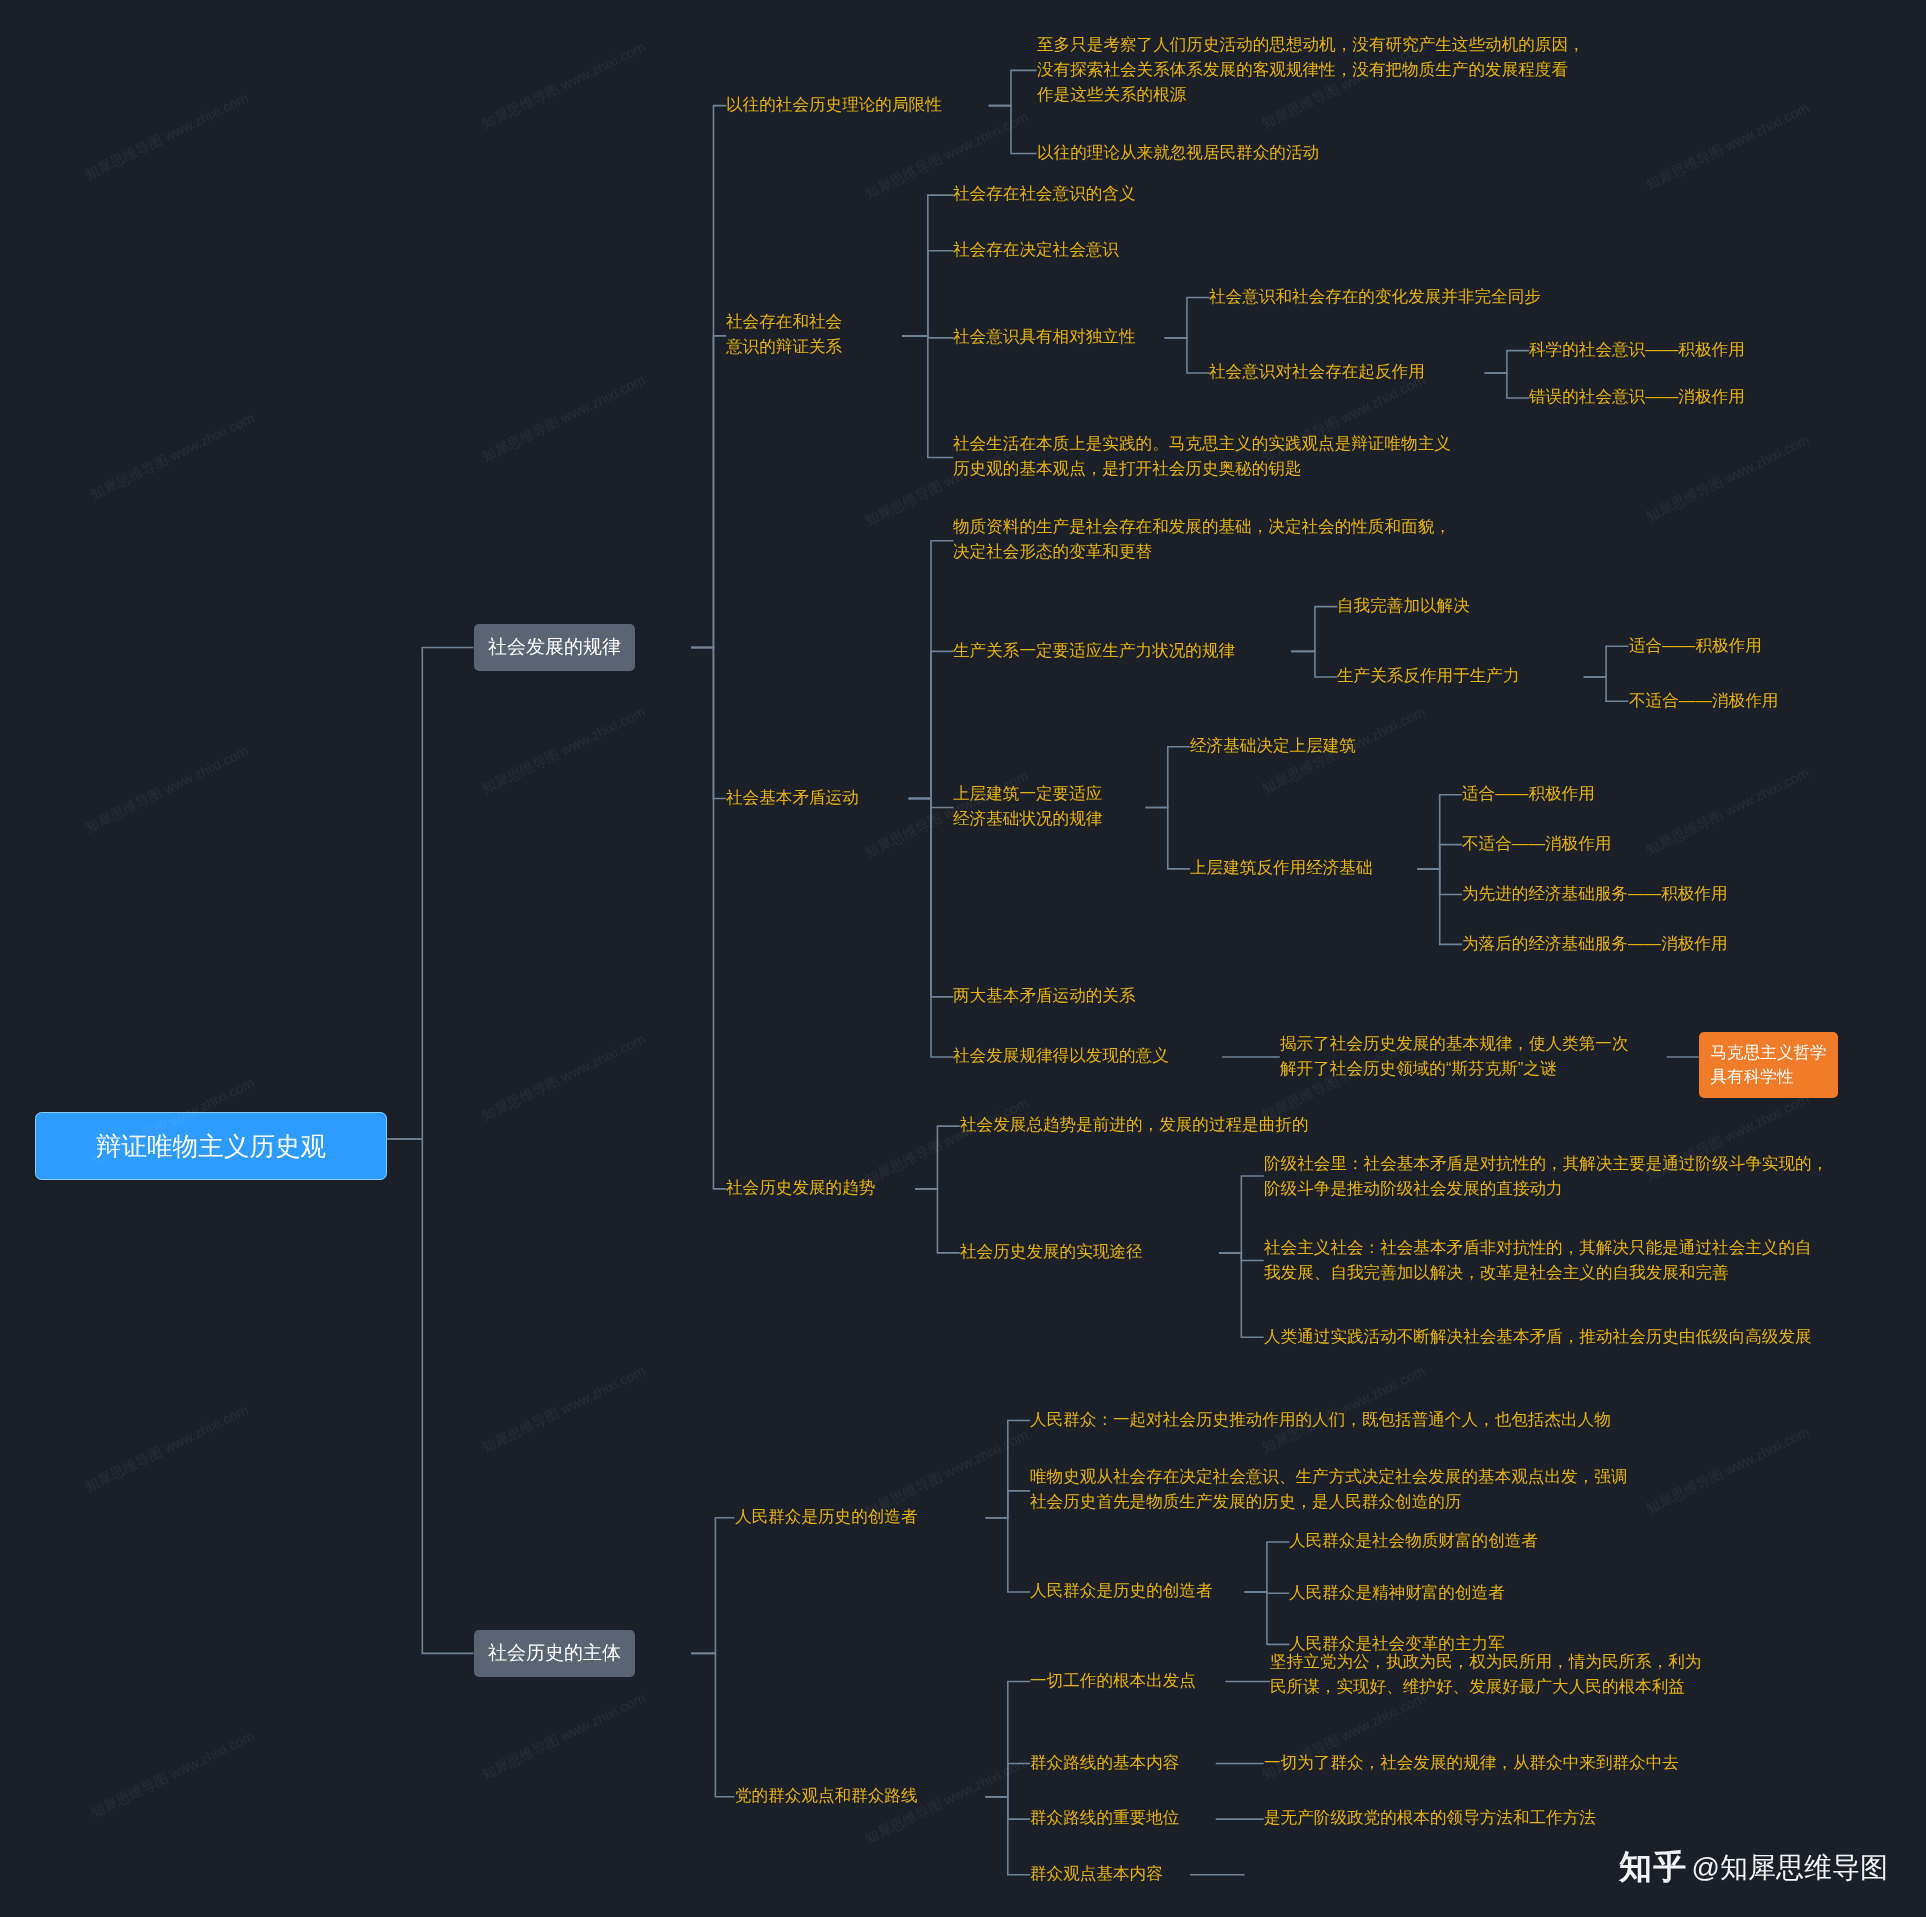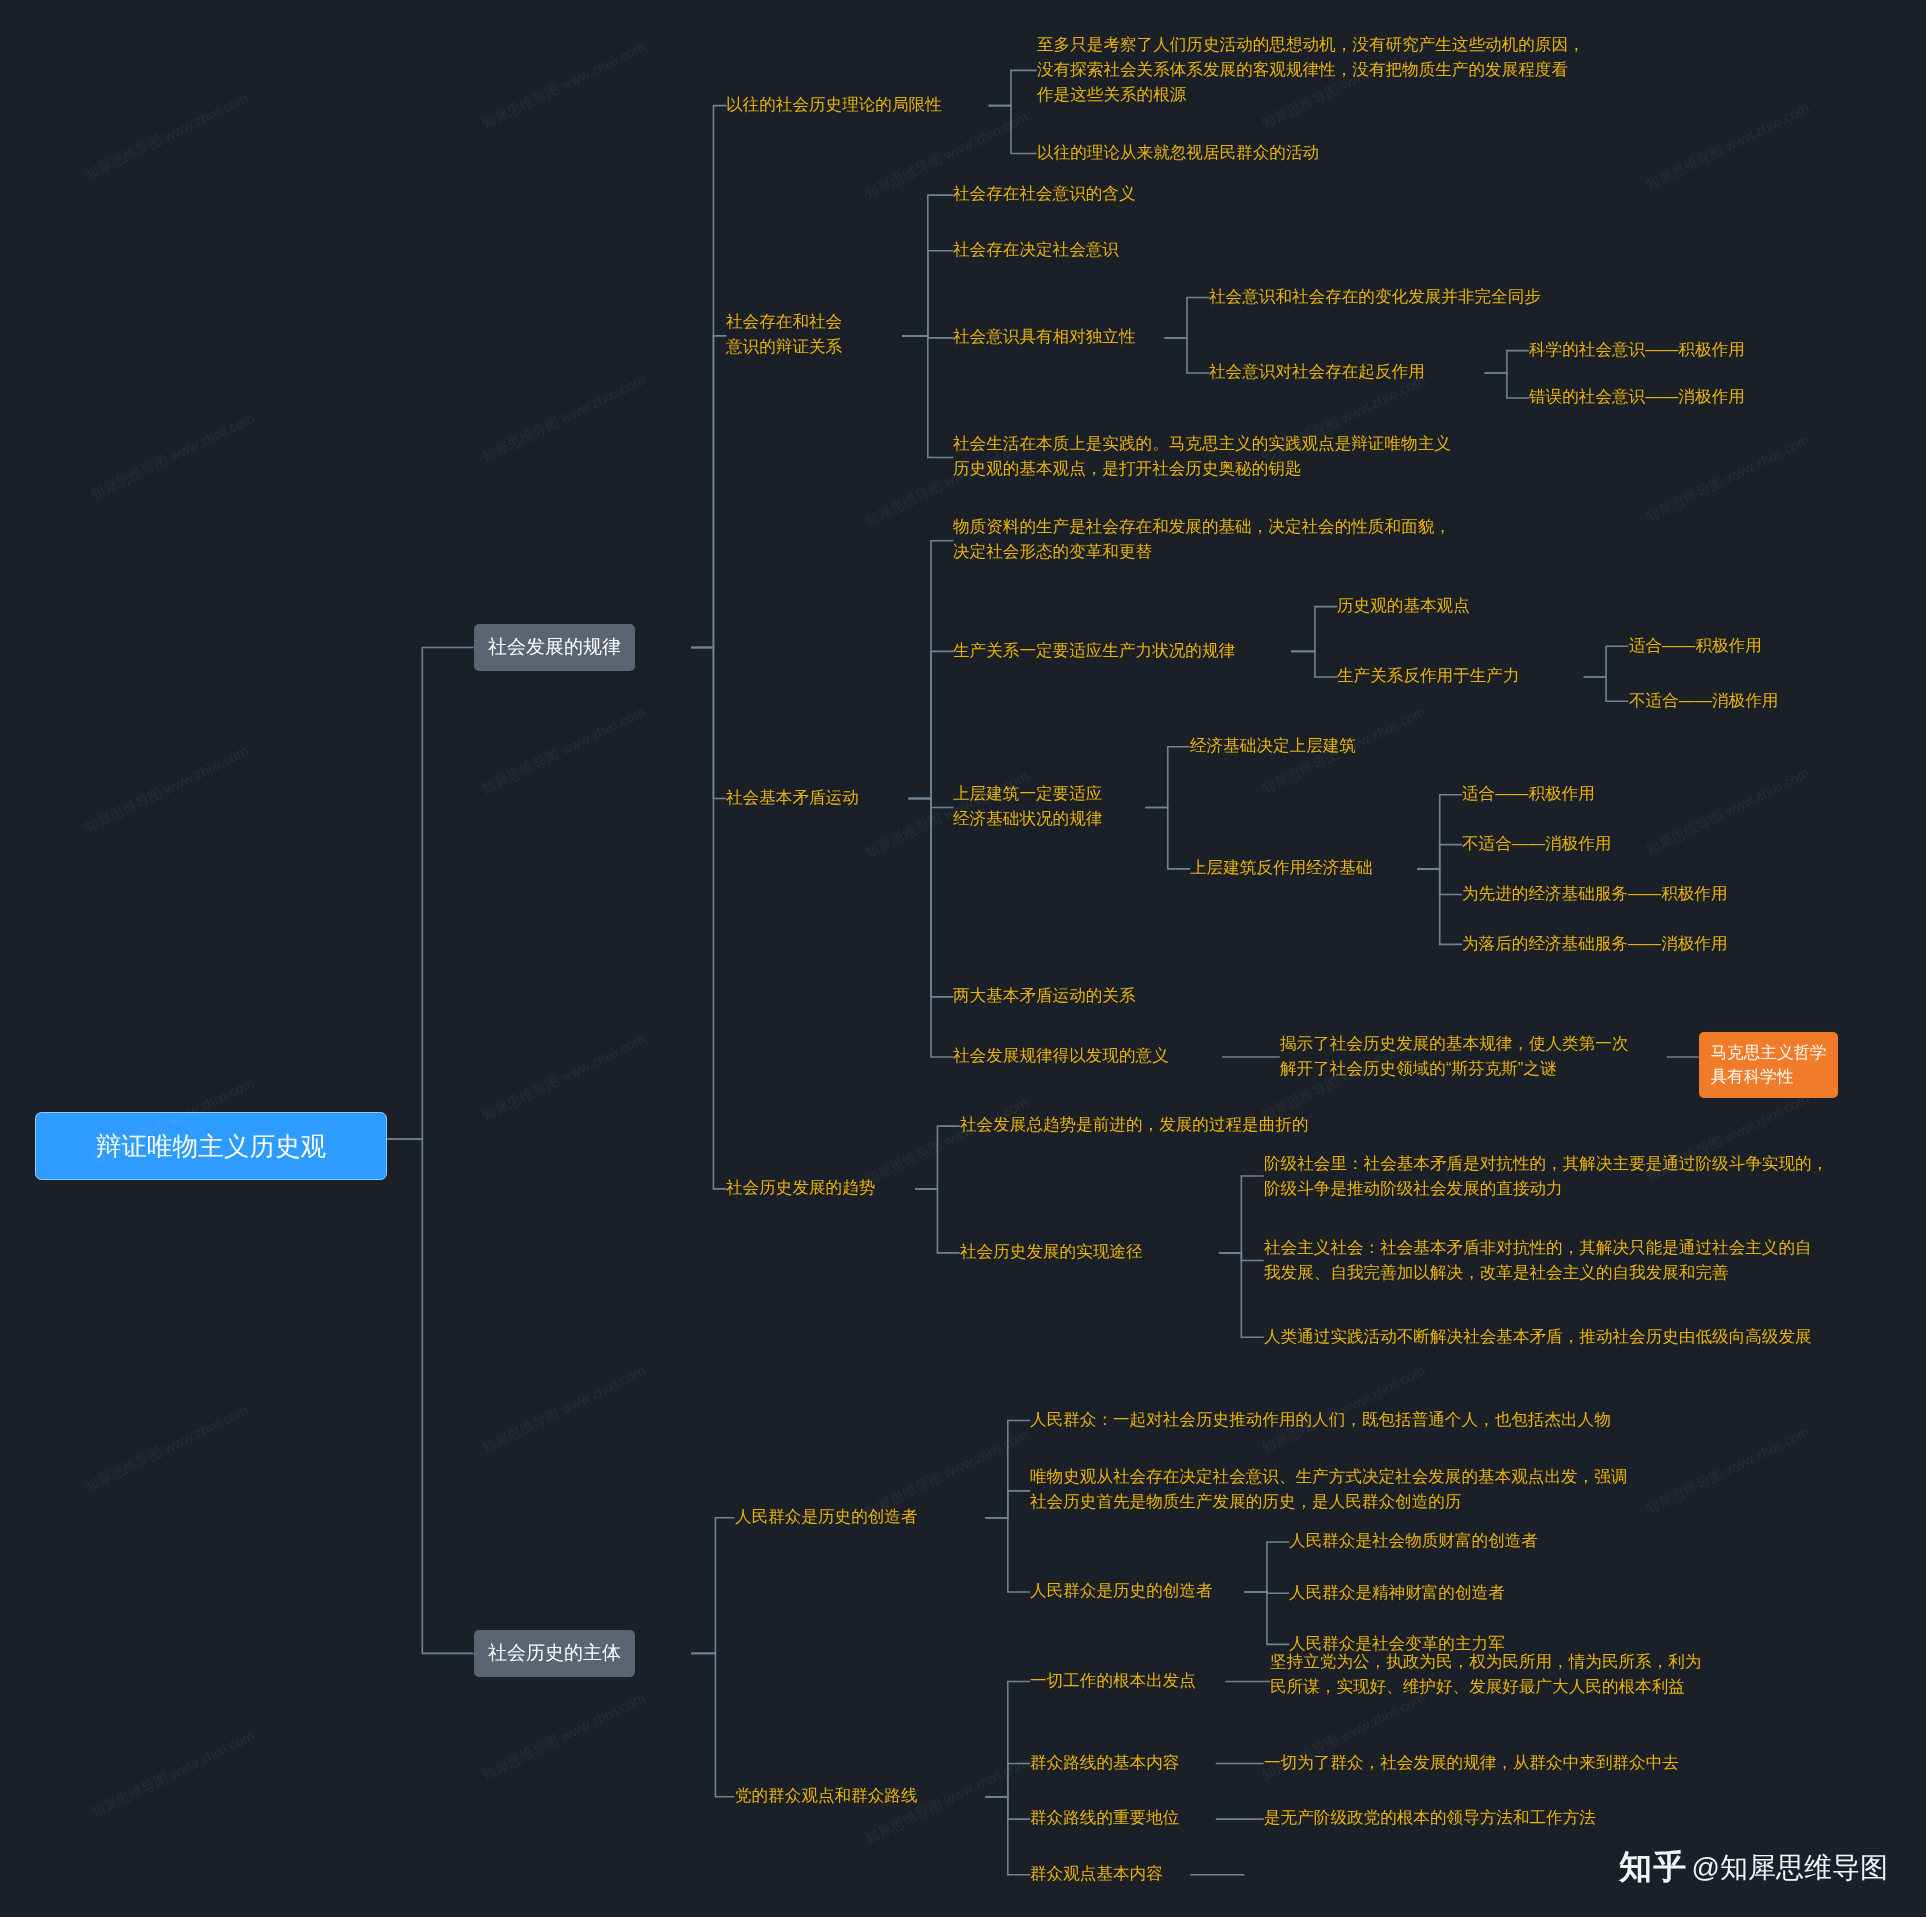--- a/index.html
+++ b/index.html
@@ -149,21 +149,21 @@
   <div class="node txt" style="left:1529px;top:385px;">错误的社会意识——消极作用</div>
 
   <div class="node txt" style="left:953px;top:515px;">物质资料的生产是社会存在和发展的基础，决定社会的性质和面貌，
 决定社会形态的变革和更替</div>
   <div class="node txt" style="left:953px;top:639px;">生产关系一定要适应生产力状况的规律</div>
   <div class="node txt" style="left:953px;top:782px;">上层建筑一定要适应
 经济基础状况的规律</div>
   <div class="node txt" style="left:953px;top:984px;">两大基本矛盾运动的关系</div>
   <div class="node txt" style="left:953px;top:1044px;">社会发展规律得以发现的意义</div>
 
-  <div class="node txt" style="left:1337px;top:594px;">历史观的基本观点</div>
+  <div class="node txt" style="left:1337px;top:594px;">自我完善加以解决</div>
   <div class="node txt" style="left:1337px;top:664px;">生产关系反作用于生产力</div>
   <div class="node txt" style="left:1629px;top:634px;">适合——积极作用</div>
   <div class="node txt" style="left:1629px;top:689px;">不适合——消极作用</div>
 
   <div class="node txt" style="left:1190px;top:734px;">经济基础决定上层建筑</div>
   <div class="node txt" style="left:1190px;top:856px;">上层建筑反作用经济基础</div>
   <div class="node txt" style="left:1462px;top:782px;">适合——积极作用</div>
   <div class="node txt" style="left:1462px;top:832px;">不适合——消极作用</div>
   <div class="node txt" style="left:1462px;top:882px;">为先进的经济基础服务——积极作用</div>
   <div class="node txt" style="left:1462px;top:932px;">为落后的经济基础服务——消极作用</div>

